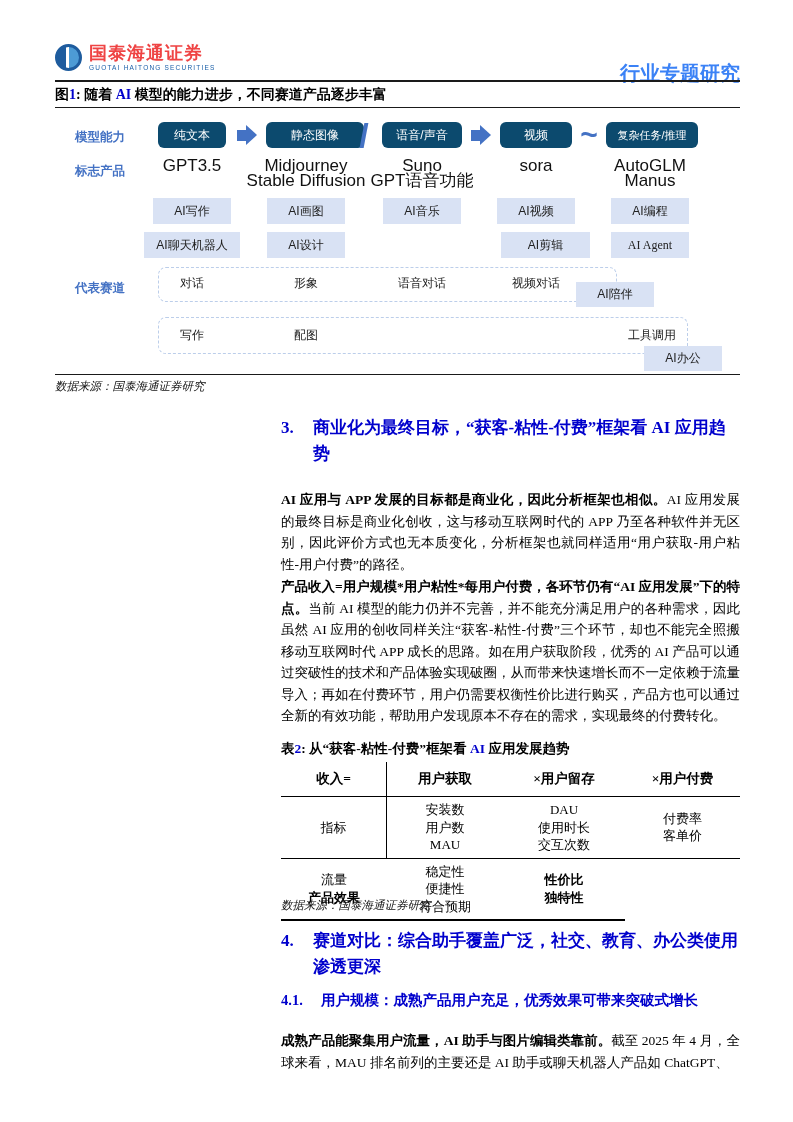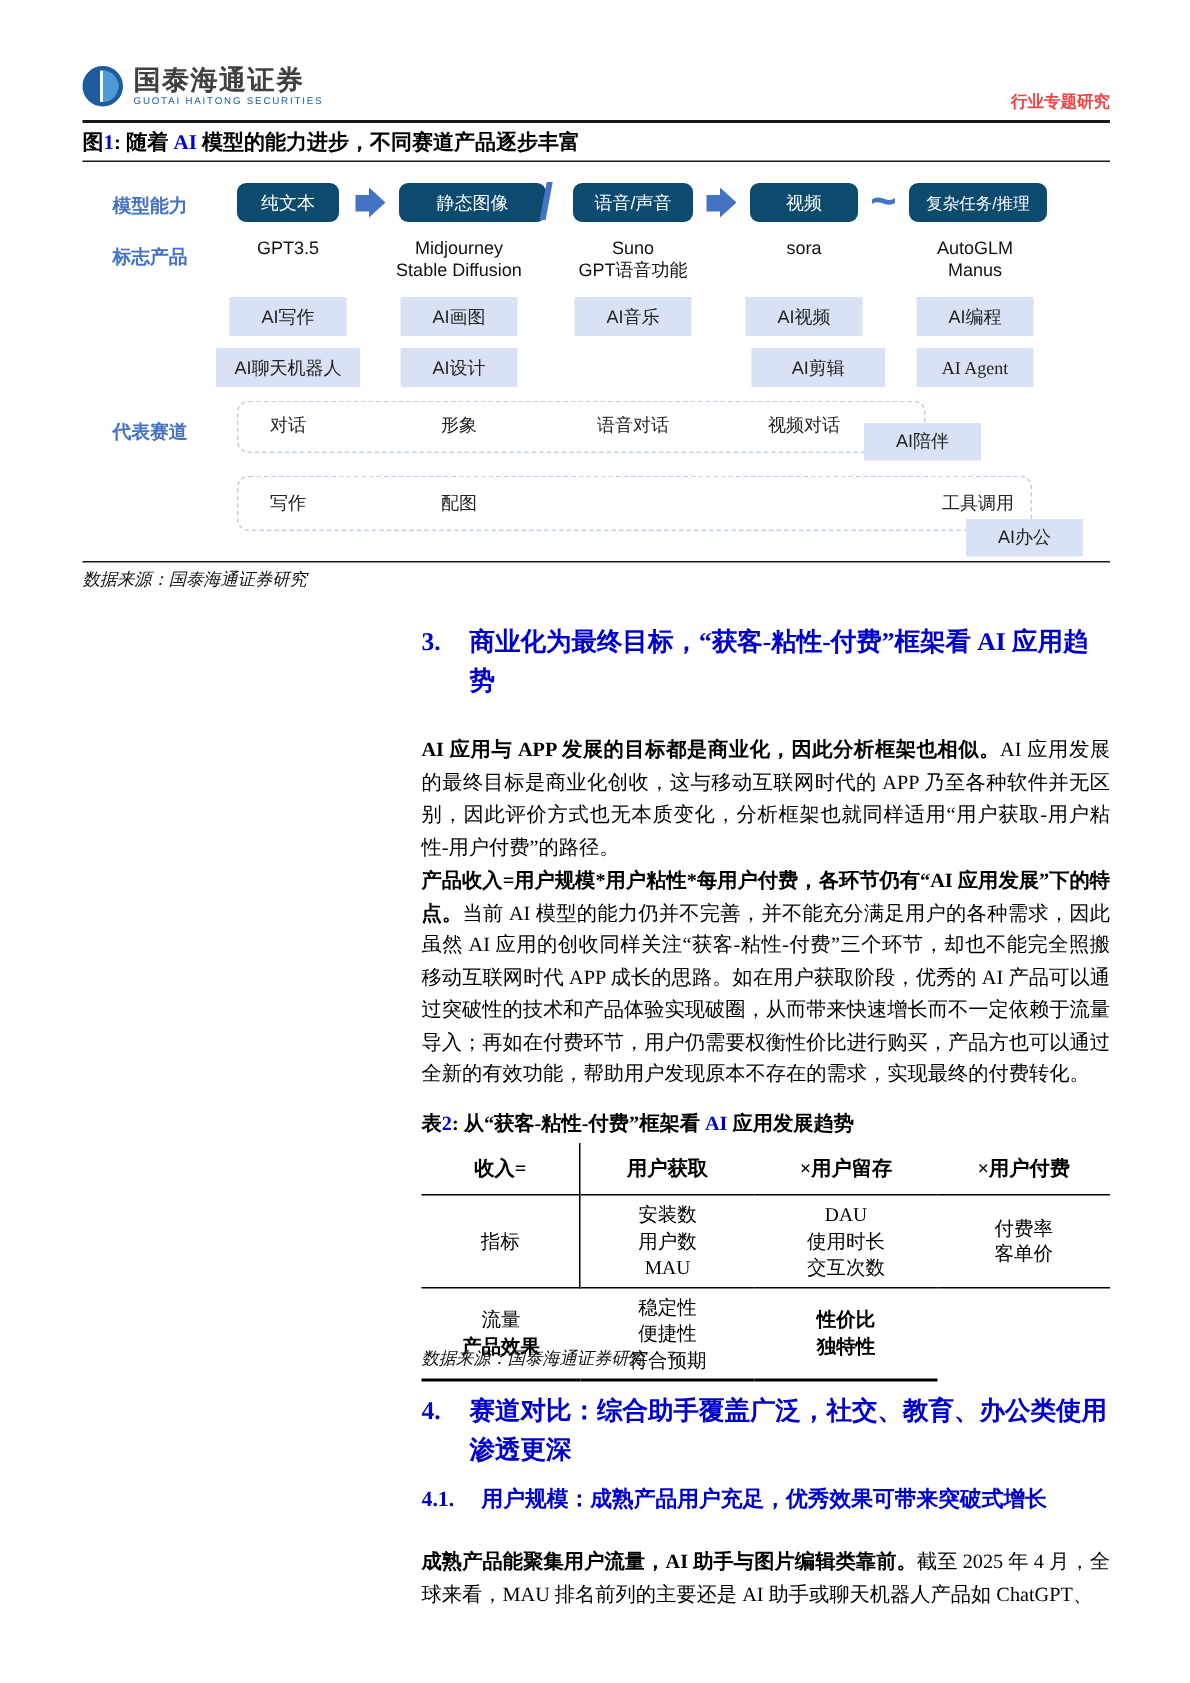--- a/index.html
+++ b/index.html
@@ -1,25 +1,25 @@
 <!DOCTYPE html>
 <html><head>
 <meta charset="utf-8">
 <style>
   html,body{margin:0;padding:0;}
   body{width:793px;height:1122px;background:#fff;position:relative;overflow:hidden;
        font-family:"Liberation Serif",serif;color:#000;}
   .abs{position:absolute;}
 
   
-  .hdr-right{position:absolute;right:53px;top:60px;color:#ef4444;font-weight:bold;font-size:11px;}
+  .hdr-right{position:absolute;right:53px;top:60px;color:#3b82f6;font-weight:bold;font-size:20px;}
   .logo{position:absolute;left:55px;top:44px;display:flex;align-items:center;gap:7px;}
   .logo-icon{width:27px;height:27px;border-radius:50%;border:3px solid #1E5C9E;box-sizing:border-box;
       background:linear-gradient(90deg,#1E5C9E 0 40%,#fff 40% 52%,#4D9BD5 52% 100%);}
-  .brand-name{color:#404040;font-weight:bold;font-size:18px;font-family:Liberation Serif, serif;letter-spacing:1px;line-height:18px;}
+  .brand-name{color:#ef4444;font-weight:bold;font-size:18px;font-family:Liberation Serif, serif;letter-spacing:1px;line-height:18px;}
   .brand-sub{color:#1A5FA8;font-size:6.5px;font-family:"Liberation Sans",sans-serif;letter-spacing:1.2px;margin-top:2px;}
   .rule{position:absolute;left:55px;right:53px;border-top:1px solid #1a1a1a;}
   .rule.thick{border-top-width:2px;}
 
   
   .figtitle{position:absolute;left:55px;top:86px;font-size:14px;font-weight:bold;}
   .blue-seg{color:#0000CC;}
 
   
   .diagram{position:absolute;left:0;top:108px;width:793px;height:266px;
@@ -27,21 +27,21 @@
   .rowlab{position:absolute;left:75px;color:#4472C4;font-weight:bold;font-size:12.5px;}
   .capbox{position:absolute;height:26px;background:#0c4a6e;color:#fff;border-radius:6px;
           display:flex;align-items:center;justify-content:center;top:14px;}
   .conn{position:absolute;top:12px;height:30px;display:flex;align-items:center;justify-content:center;color:#4472C4;}
   .blockarrow{display:flex;align-items:center;}
   .blockarrow .bar{width:9px;height:11px;background:#4472C4;}
   .blockarrow .head{width:0;height:0;border-top:10px solid transparent;border-bottom:10px solid transparent;border-left:11px solid #4472C4;}
   .slash{font-size:34px;font-weight:bold;}
   .tilde{font-size:30px;font-weight:bold;line-height:10px;}
   .prod{position:absolute;top:50px;width:120px;text-align:center;color:#111;
-        white-space:pre-line;font-size:12px;line-height:15px;}
+        white-space:pre-line;font-size:17px;line-height:15px;}
   .lightbox{position:absolute;height:26px;background:#D9E2F4;color:#222;
             display:flex;align-items:center;justify-content:center;font-size:12px;}
   .dashed{position:absolute;border:1.5px dashed #BCCEEA;border-radius:8px;}
   .scene{position:absolute;width:100px;text-align:center;color:#222;font-size:12px;}
 
   
   .source{font-style:italic;font-size:11.5px;color:#111;}
 
   
   .content-block{position:absolute;left:281px;width:459px;}

